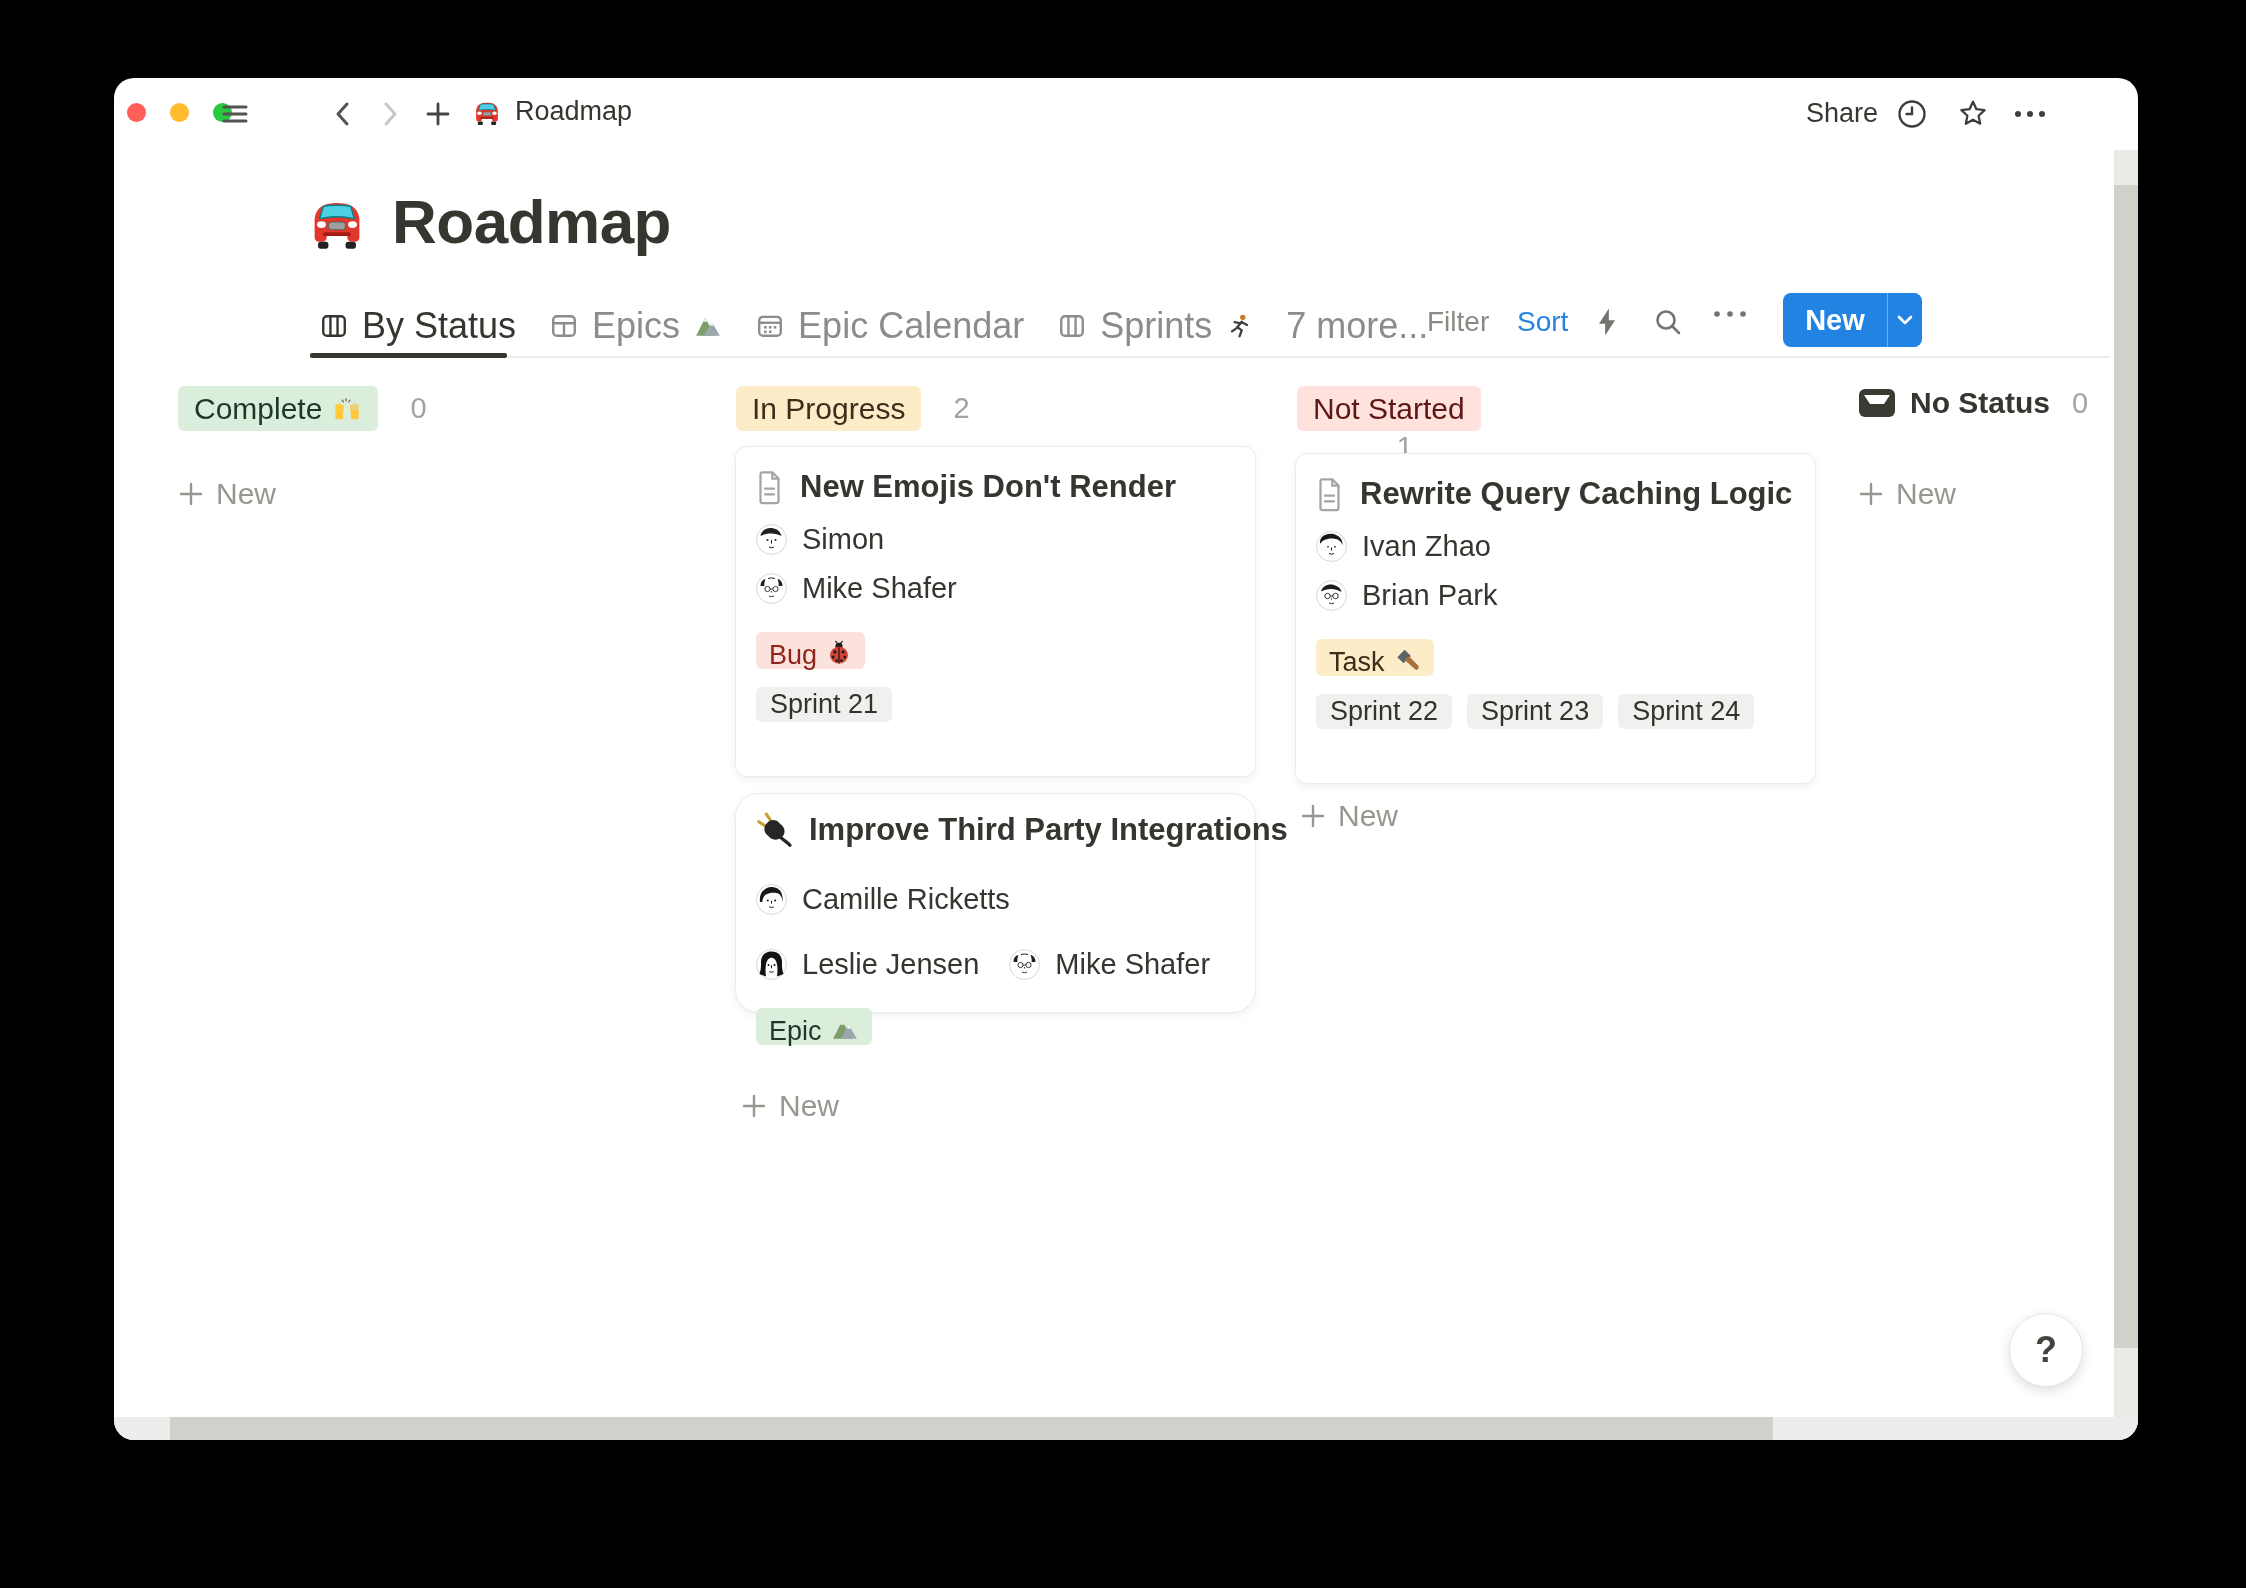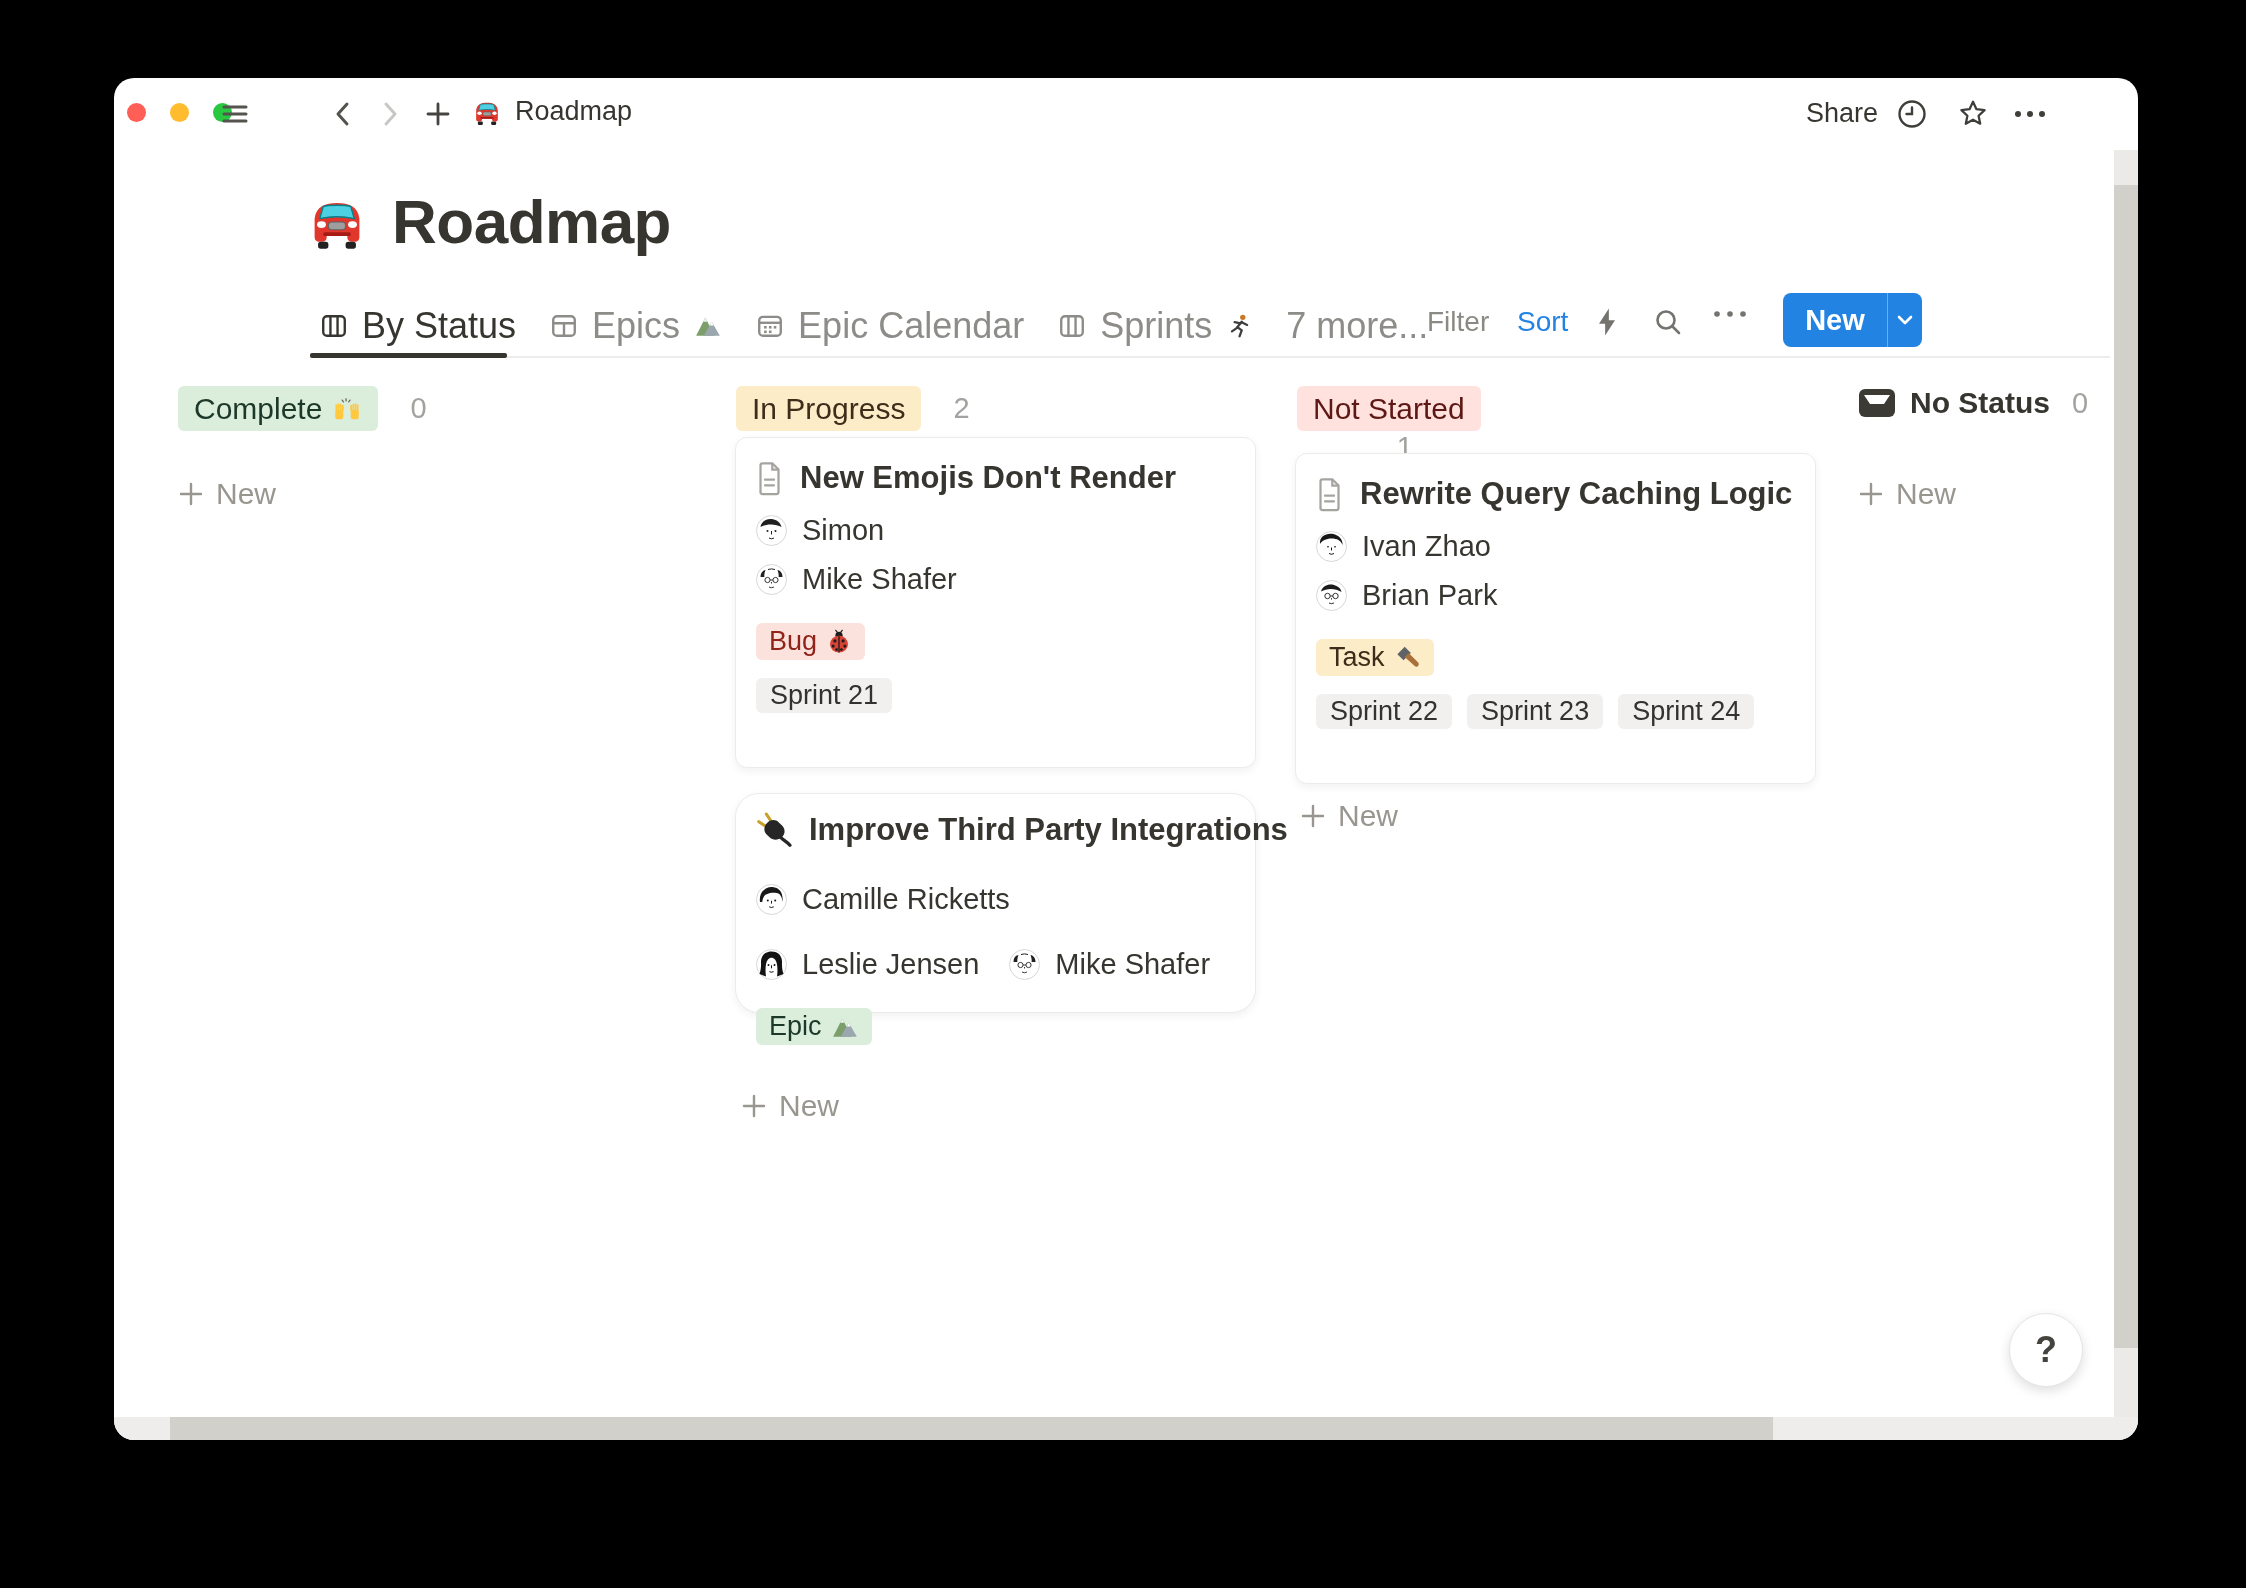--- a/index.html
+++ b/index.html
@@ -51,21 +51,21 @@
 
   .card { position:absolute; width:521px; background:#fff; border:1px solid #ECEBE8; border-radius:12px;
     box-shadow:0 3px 8px rgba(15,15,15,0.06); padding:20px; }
   .card-title-row { display:flex; align-items:center; gap:17px; min-height:40px; }
   .card-title { font-size:31px; font-weight:600; color:#37352F; white-space:nowrap; }
   .person-row { display:flex; align-items:center; margin-top:16px; }
   .person-name { margin-left:15px; font-size:29px; color:#37352F; white-space:nowrap; }
   .person-name.second { margin-left:15px; }
   .second-avatar { margin-left:30px; }
   .tag-row { display:flex; align-items:center; gap:15px; margin-top:27px; }
-  .tag { display:inline-flex; align-items:center; gap:9px; height:37px; padding:0 13px; border-radius:6px; font-size:27px; }
+  .tag { display:inline-flex; align-items:flex-start; gap:9px; height:37px; padding:8px 13px; border-radius:6px; font-size:27px; }
   .tag-red    { background:#FCE2DD; color:#90241A; }
   .tag-yellow { background:#FDECC8; color:#402C1B; }
   .tag-green  { background:#DBEDDB; color:#1C3829; }
   .sprint-row { display:flex; align-items:center; gap:15px; margin-top:18px; }
   .sprint-tag { display:inline-flex; align-items:center; height:35px; padding:0 14px; border-radius:6px;
     background:#F1F0EF; color:#34322E; font-size:27px; white-space:nowrap; }
 
   
   .help-btn { position:absolute; left:1895px; top:1235px; width:74px; height:74px; border-radius:50%;
     background:#fff; border:1px solid #E7E5E1; box-shadow:0 4px 12px rgba(0,0,0,0.13);
@@ -360,21 +360,21 @@
   </div>
   <div class="new-row" style="left:627px; top:1008px;">
     <span class="ic">
         <svg width="26" height="26" viewBox="0 0 26 26">
           <path d="M13 3 v20 M3 13 h20" stroke="#98968F" stroke-width="2.4" stroke-linecap="round"></path>
         </svg>
       </span>
     <span>New</span>
   </div>
 
-  <div class="card" style="left:621px; top:359px; height:331px;">
+  <div class="card" style="left:621px; top:368px; height:331px;">
     <div class="card-title-row">
       <span class="ic">
         <svg width="27" height="35" viewBox="0 0 24 30">
             <path d="M5.8 1.5 H14.5 L20 7 V27 a1.8 1.8 0 0 1 -1.8 1.8 H5.8 A1.8 1.8 0 0 1 4 27 V3.3 A1.8 1.8 0 0 1 5.8 1.5 Z" fill="#fff" stroke="#A6A49F" stroke-width="2"></path>
             <path d="M14.5 1.8 V7 h5.2" fill="none" stroke="#A6A49F" stroke-width="2"></path>
             <path d="M8 16 h8 M8 21 h8" stroke="#A6A49F" stroke-width="2" stroke-linecap="round"></path>
           </svg>
       </span>
       <span class="card-title">New Emojis Don't Render</span>
     </div>

